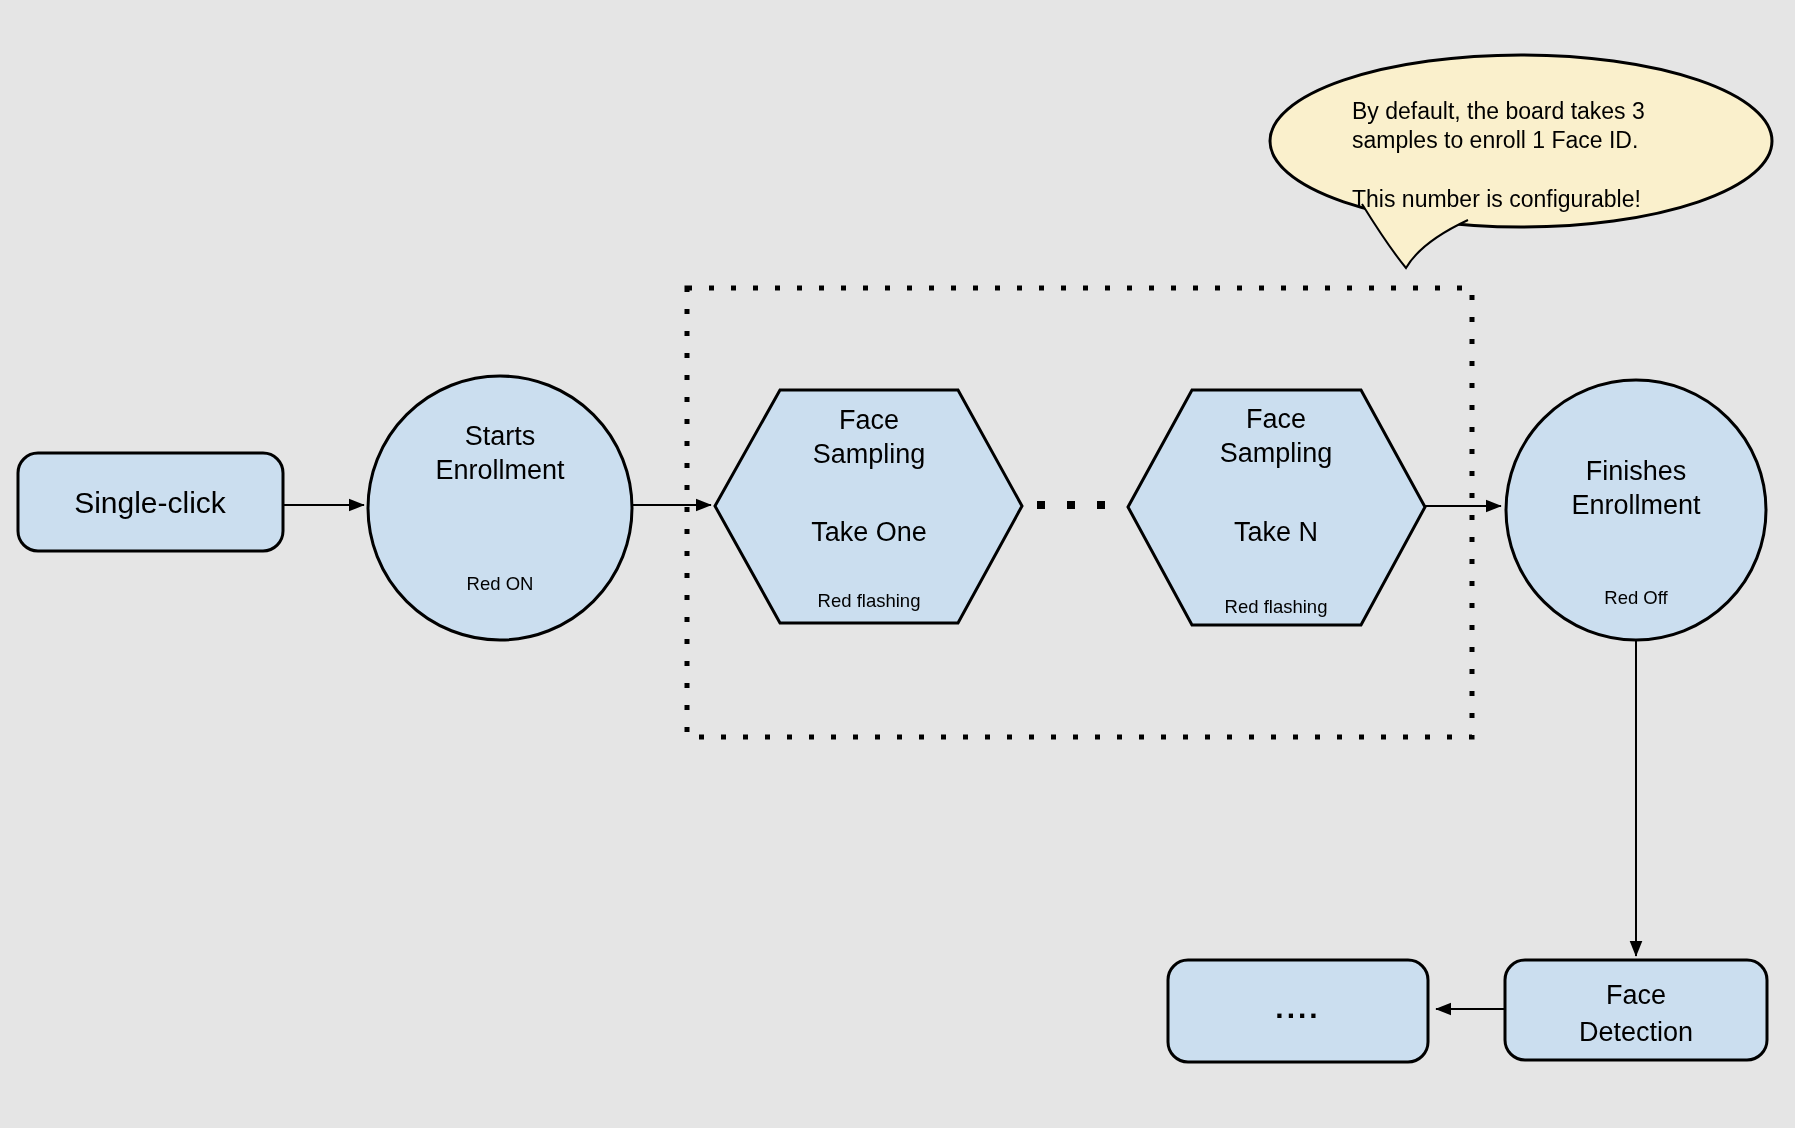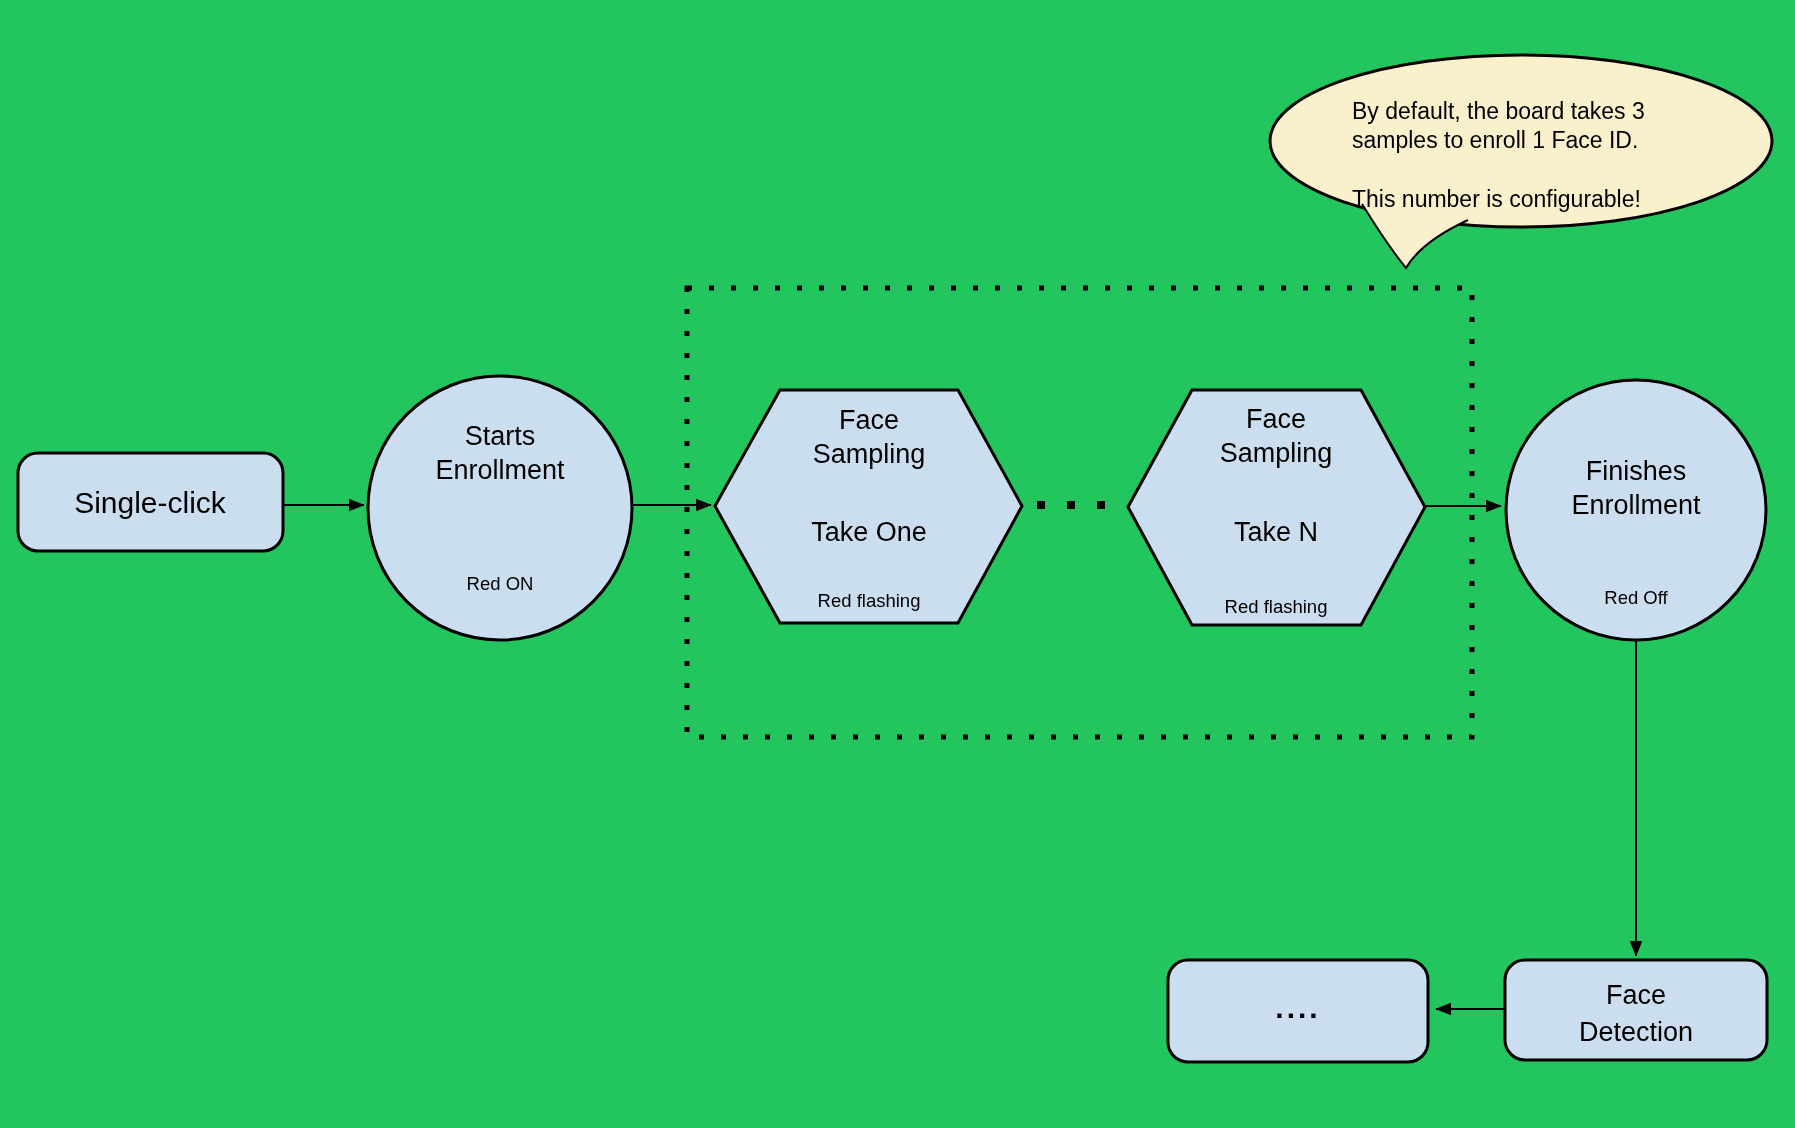--- a/index.html
+++ b/index.html
@@ -1,16 +1,16 @@
 <!DOCTYPE html>
 <html><head>
 <meta charset="utf-8">
 <style>
   html,body{margin:0;padding:0;background:#ffffff;}
-  .stage{position:relative;width:1795px;height:1128px;background:#22c55e;overflow:hidden;}
+  .stage{position:relative;width:1795px;height:1128px;background:#e5e5e5;overflow:hidden;}
   svg{display:block;}
   .shape{stroke:#000000;stroke-width:3;}
   .edge{stroke:#000000;stroke-width:2;fill:none;}
   .lbl{font-family:"Liberation Sans",sans-serif;fill:#000000;text-anchor:middle;}
   .lbl-main{font-size:27px;}
   .lbl-big{font-size:30px;}
   .lbl-status{font-size:18.5px;}
   .lbl-bubble{font-size:23px;text-anchor:start;}
   .lbl-dots{font-size:30px;letter-spacing:3px;font-weight:bold;}
   .dotted-frame{fill:none;stroke:#000000;stroke-width:5;stroke-dasharray:5 17;}

